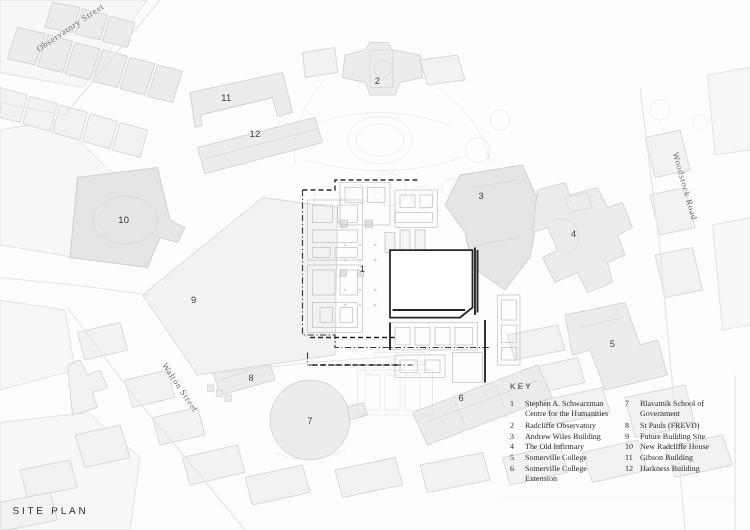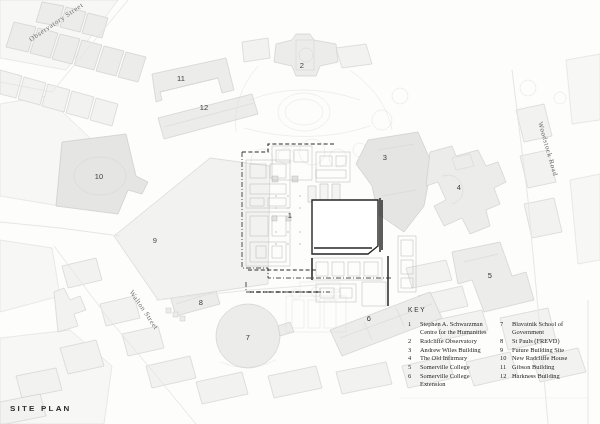--- a/index.html
+++ b/index.html
@@ -50,21 +50,20 @@
 
   
   #site-plan-title {
     position: absolute;
     left: 10px;
     top: 404px;
     font-family: "Liberation Sans", sans-serif;
     font-size: 8px;
     letter-spacing: 2.2px;
     color: #2e2e2e;
-    font-weight: bold;
   }
 
   
   #key-block {
     position: absolute;
     left: 408px;
     top: 306px;
     width: 180px;
   }
   #key-heading {

